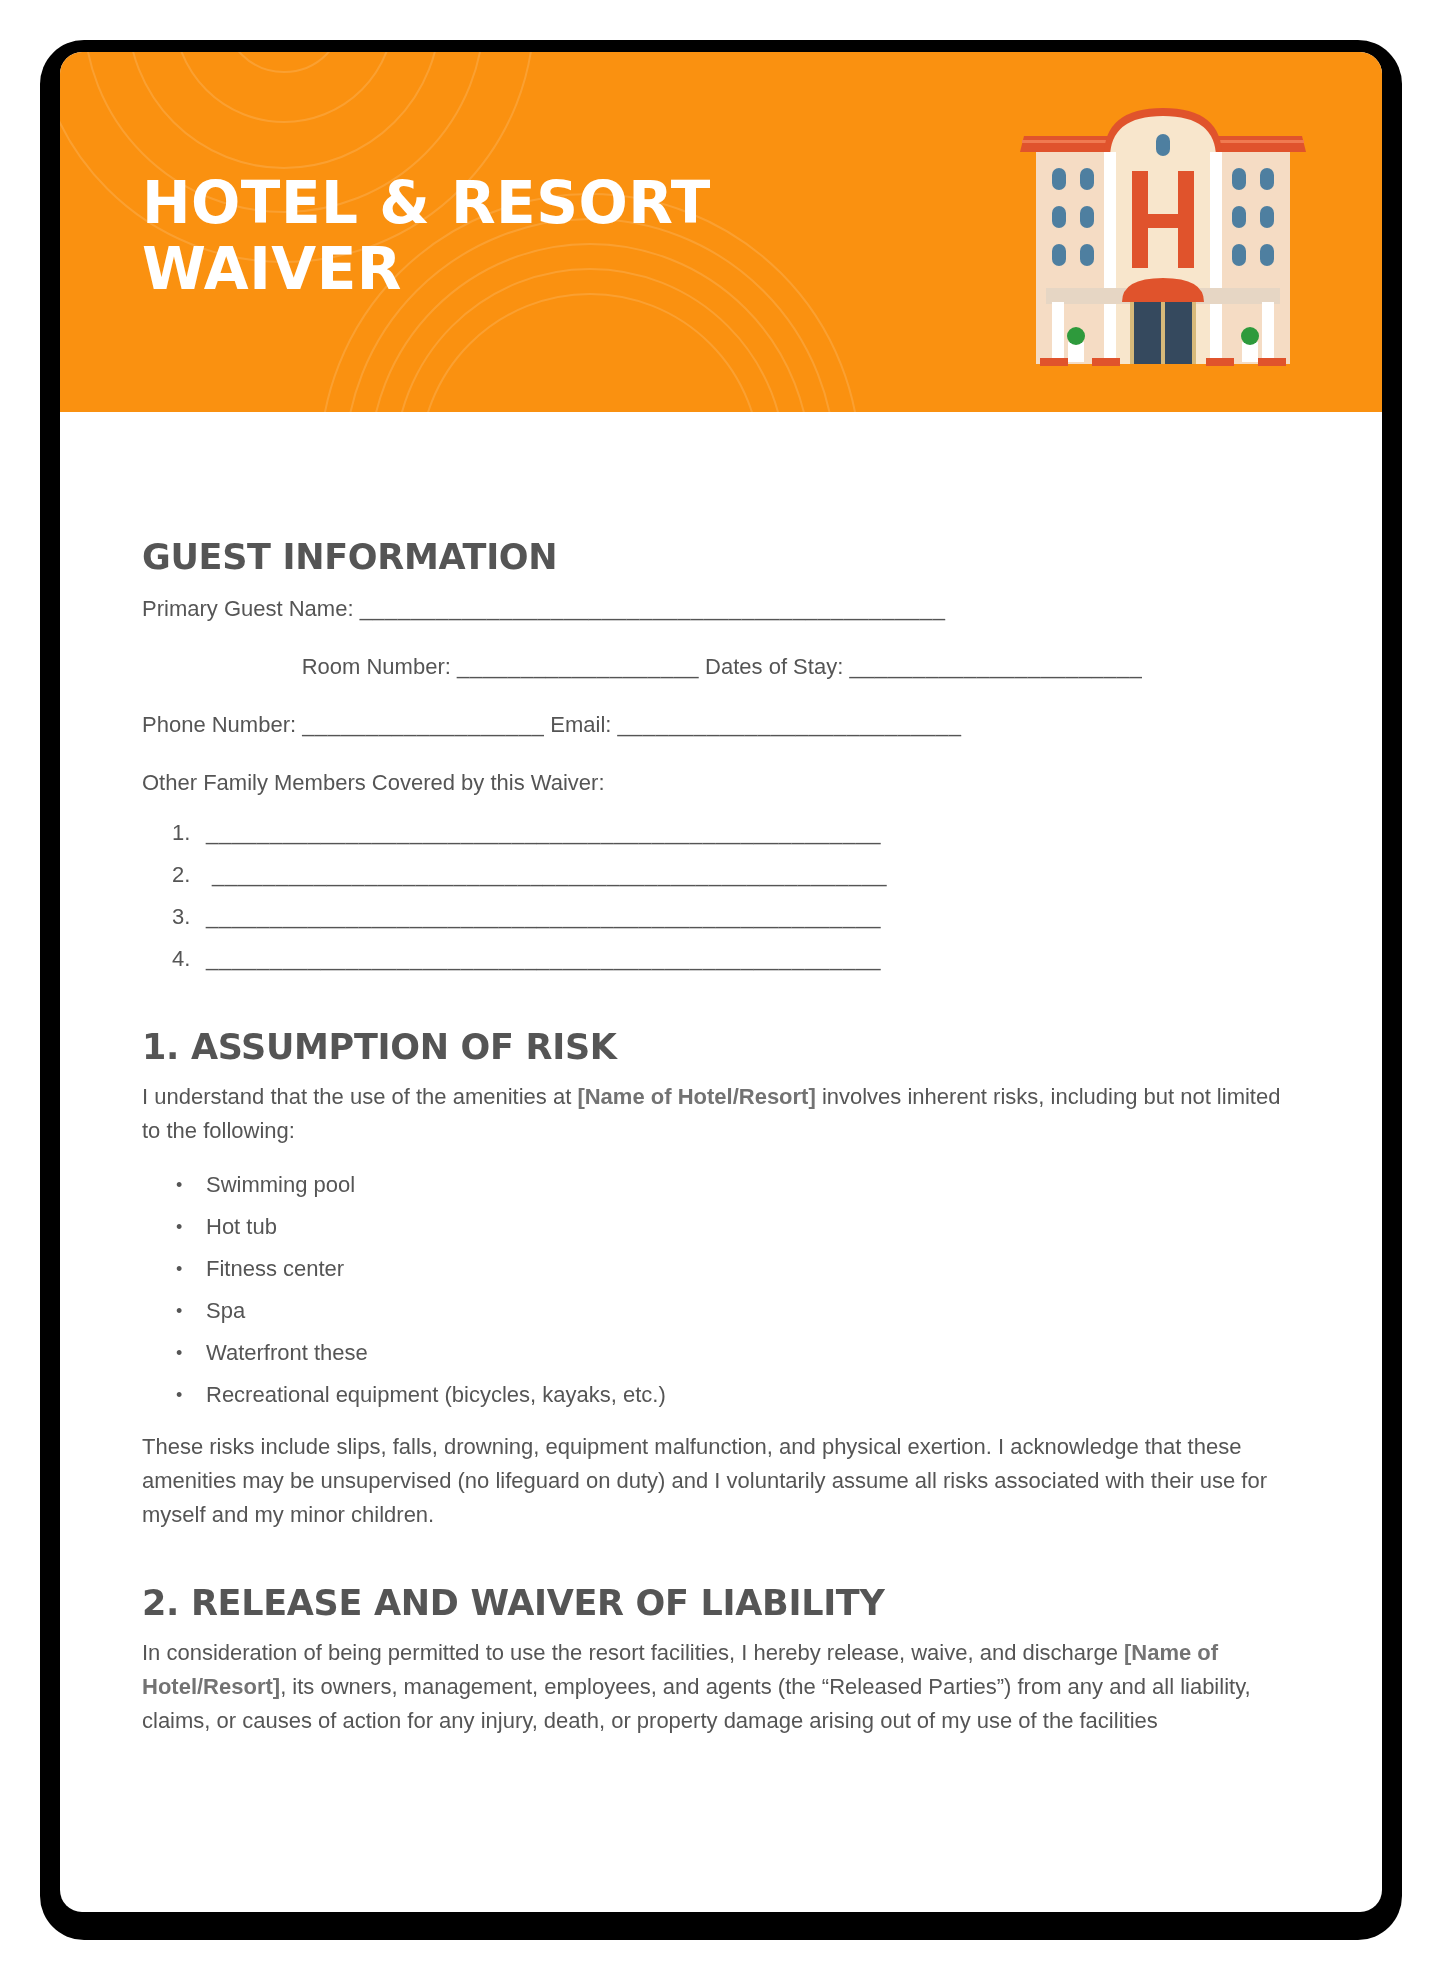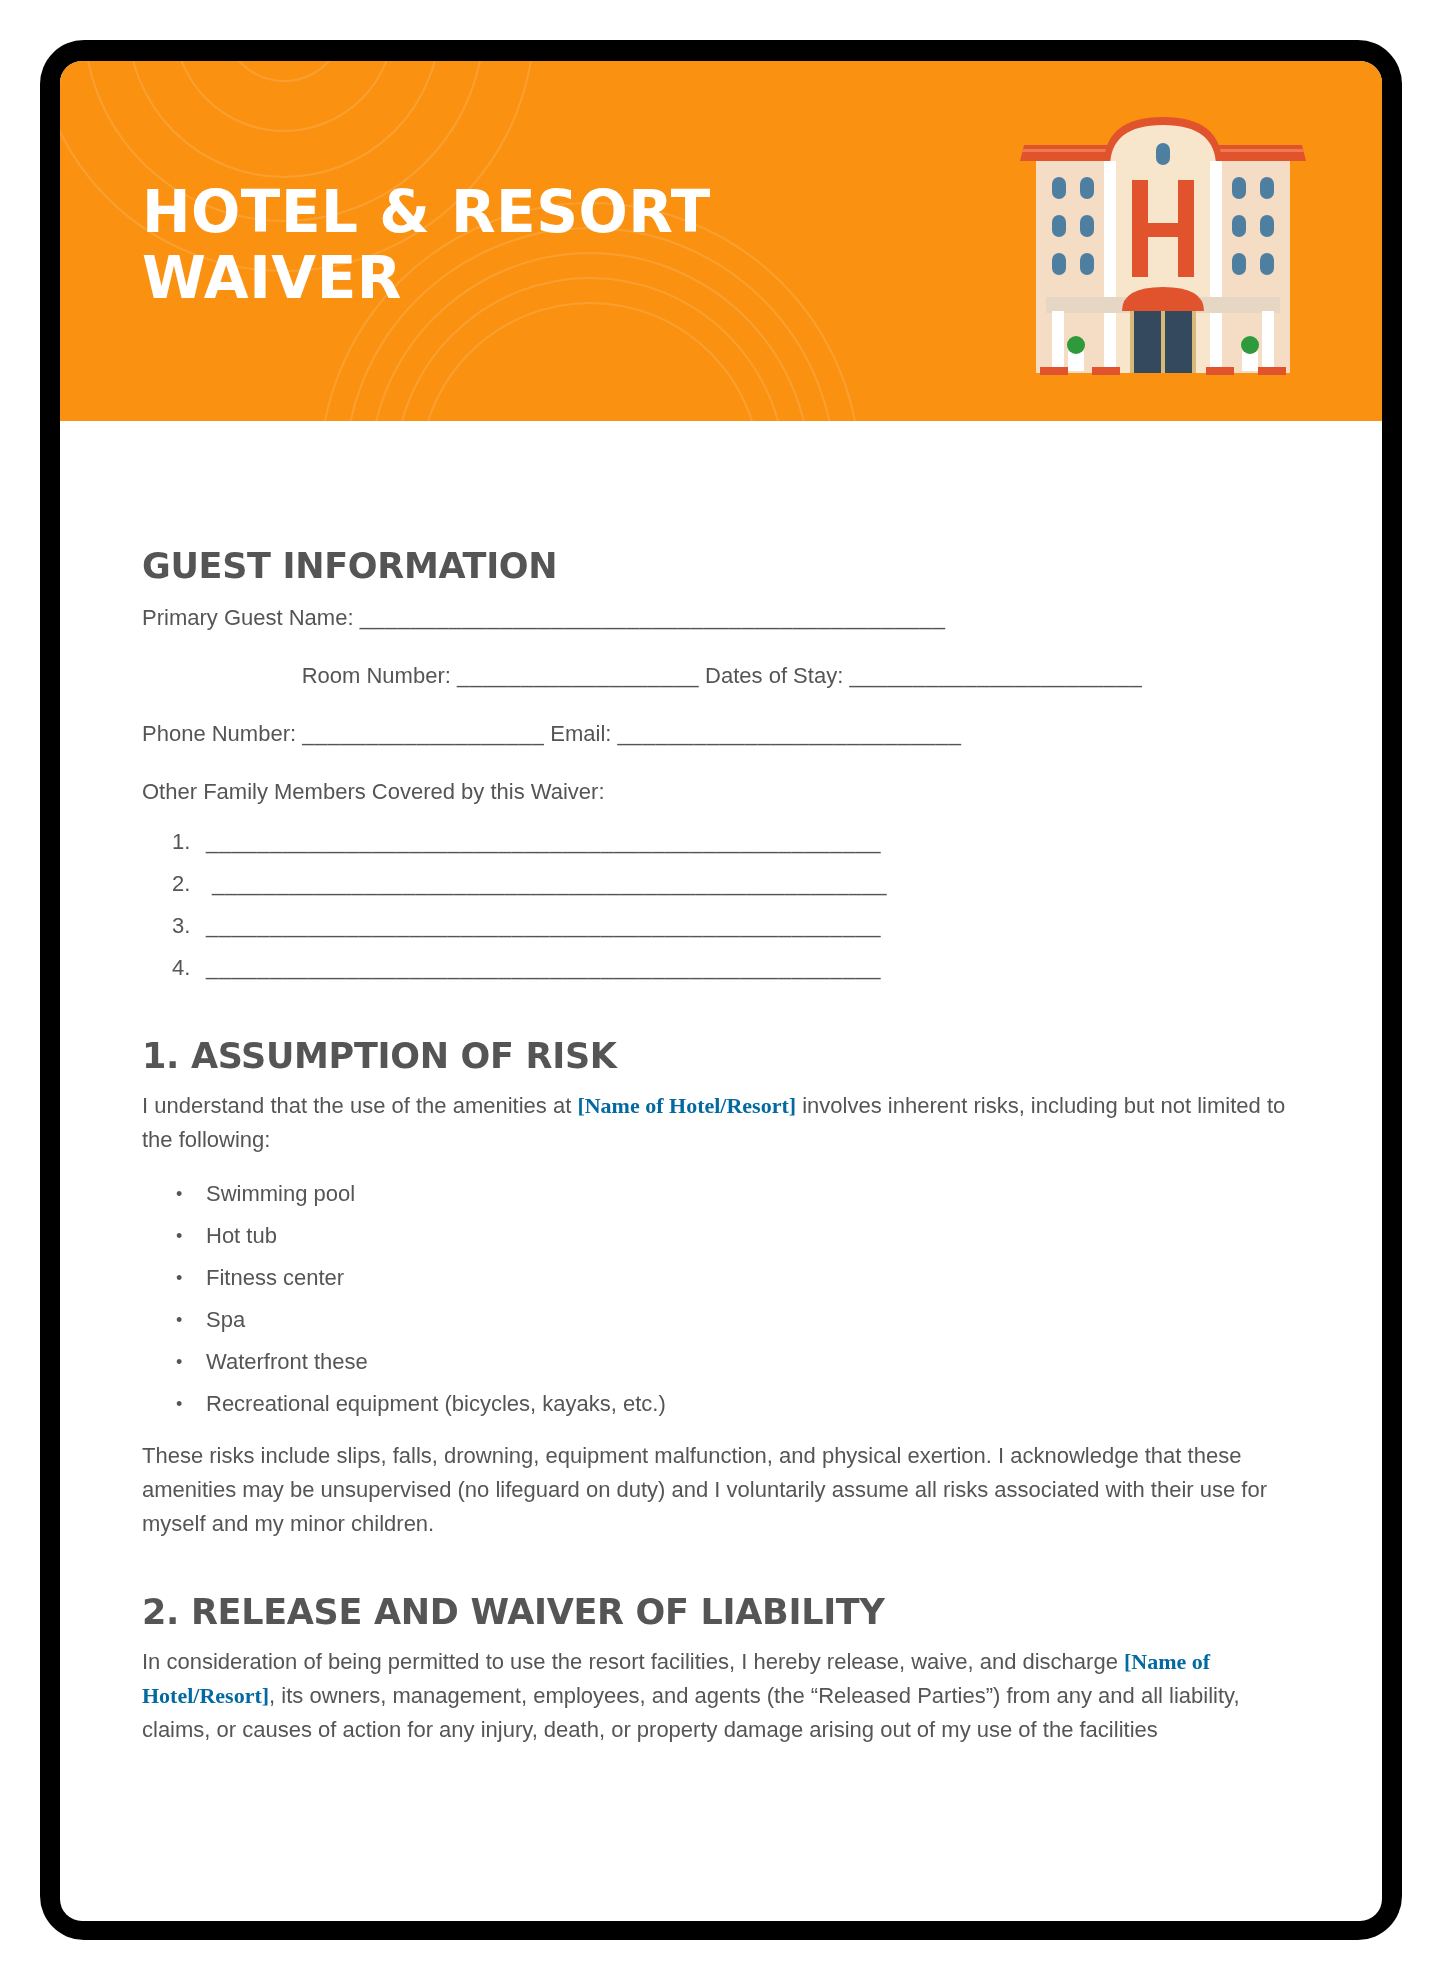--- a/index.html
+++ b/index.html
@@ -2,21 +2,21 @@
 <html><head>
 <meta charset="utf-8">
 <style>
   html, body { margin:0; padding:0; background:#ffffff; }
   body { width:1440px; height:1980px; position:relative; overflow:hidden; font-family:"Liberation Sans", sans-serif; }
   .frame {
     position:absolute; left:40px; top:40px; width:1362px; height:1900px;
     background:#000; border-radius:44px;
   }
   .card {
-    position:absolute; left:60px; top:61px; width:1322px; height:1860px;
+    position:absolute; left:60px; top:52px; width:1322px; height:1860px;
     background:#fff; border-radius:22px; overflow:hidden;
   }
   .header {
     position:absolute; left:0; top:0; width:100%; height:360px;
     background:#FA9110; overflow:hidden;
   }
   .header svg.rings { position:absolute; left:0; top:0; }
   .title {
     position:absolute; left:82px; top:118px; margin:0;
     color:#fff; font-family:"DejaVu Sans", sans-serif; font-weight:bold;
@@ -33,21 +33,21 @@
     color:#555555; letter-spacing:-0.3px;
   }
   .field-row { margin:0; white-space:nowrap; }
   .blank { letter-spacing:0.5px; }
   .list { margin:0; padding:0; list-style:none; }
   .num-item { display:flex; white-space:nowrap; height:42px; line-height:42px; }
   .num-item .n { width:64px; text-align:left; padding-left:30px; box-sizing:border-box; }
   .bullets .b-item { display:flex; height:42px; line-height:42px; }
   .bullets .dot { width:64px; padding-left:34px; box-sizing:border-box; font-size:18px; }
   p { margin:0; }
-  strong { color:#0369a1;font-family:Liberation Serif, serif; }
+  strong { color:#737373; }
 </style>
 </head>
 <body>
 
 <div class="frame"></div>
 <div class="card">
 
   <div class="header">
     <svg class="rings" width="1322" height="360" viewBox="0 0 1322 360">
       <g fill="none" stroke="#ffffff" stroke-opacity="0.14" stroke-width="2">

